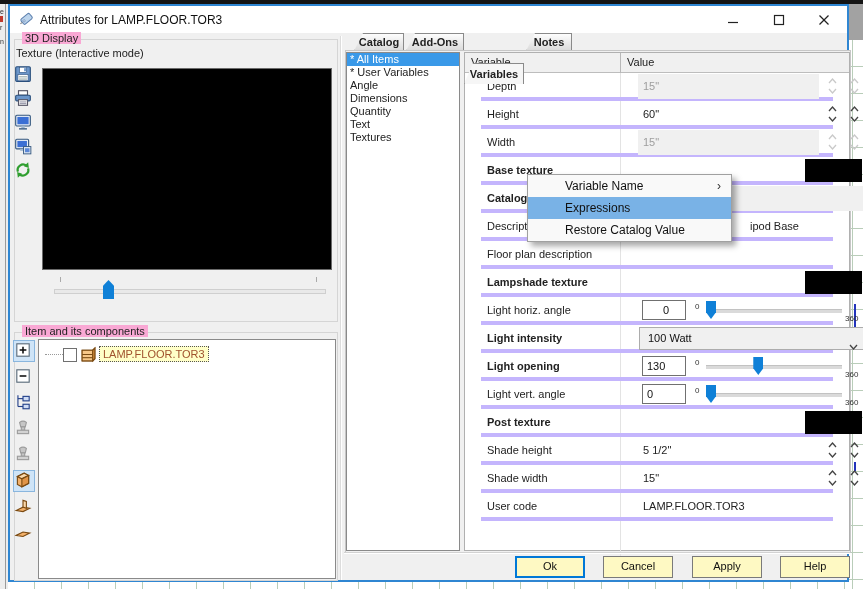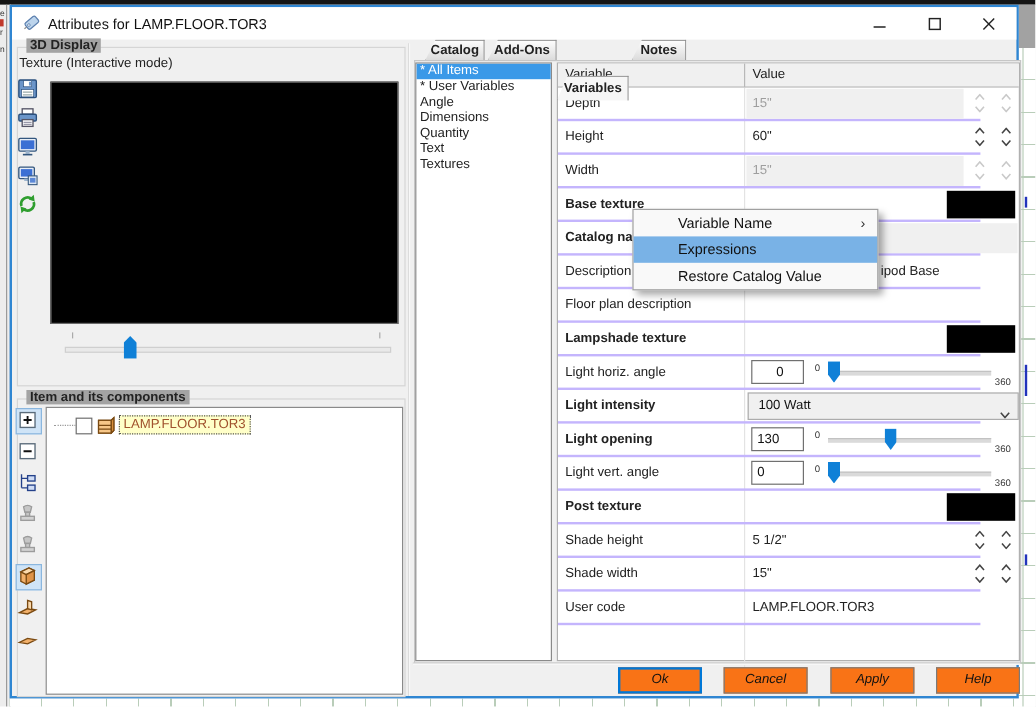--- a/index.html
+++ b/index.html
@@ -21,21 +21,21 @@
   .bottom-strip{left:8px;top:582px;width:841px;height:7px;background:#fff;
      background-image:repeating-linear-gradient(to right,transparent 0 26px,#b9cdb9 26px 27px);}
   
   .dialog{left:8px;top:4px;width:841px;height:578px;background:#f0f0f0;border:2px solid #2f86d2;box-sizing:border-box;}
   .titlebar{position:absolute;left:0;top:0;width:837px;height:27px;background:#fff;}
   .title-text{position:absolute;left:30px;top:7px;font-size:12px;color:#111;}
   .tag-ic{position:absolute;left:7px;top:4px;width:18px;height:18px;}
   .winbtn{position:absolute;top:6px;width:16px;height:16px;display:flex;align-items:center;justify-content:center;}
   
   .groupbox{position:absolute;border:1px solid #d5d5d5;}
-  .grouplabel{position:absolute;font-size:11px;color:#222;background:#a3a3a3;padding:0 3px;font-weight:bold;}
+  .grouplabel{position:absolute;font-size:11px;color:#222;background:#f9a8d4;padding:0 3px;}
   .statictext{position:absolute;font-size:11px;color:#222;}
   .tbtn{position:absolute;left:3px;width:22px;height:22px;padding:1px;box-sizing:border-box;}
   .tbtn svg{width:18px;height:18px;}
   .tbtn.active{background:#cfe4f7;border:1px solid #8ab6de;padding:0;}
   .preview{position:absolute;left:32px;top:62px;width:288px;height:200px;background:#000;border:1px solid #6a6a6a;}
   .pv-tick{position:absolute;top:271px;width:1px;height:5px;background:#aaa;}
   .pv-track{position:absolute;left:44px;top:283px;width:270px;height:3px;background:#e9e9e9;border:1px solid #cfcfcf;}
   .pv-thumb{position:absolute;left:93px;top:274px;width:11px;height:19px;background:#0f80d7;
      clip-path:polygon(50% 0,100% 30%,100% 100%,0 100%,0 30%);}
   .treebox{position:absolute;left:28px;top:333px;width:296px;height:238px;background:#fff;border:1px solid #8a8a8a;}
@@ -54,21 +54,21 @@
   
   .catlist{position:absolute;left:336px;top:46px;width:114px;height:499px;background:#fff;border:1px solid #8a8a8a;box-sizing:border-box;overflow:hidden;}
   .catitem{font-size:11px;color:#222;padding:0 3px;line-height:13px;white-space:nowrap;}
   .catitem.sel{background:#3a99e8;color:#fff;}
   
   .vtable{position:absolute;left:454px;top:46px;width:386px;height:499px;background:#fff;border:1px solid #b0b0b0;box-sizing:border-box;}
   .vheader{position:absolute;left:0;top:0;width:100%;height:20px;background:#f0f0f0;border-bottom:1px solid #bdbdbd;box-sizing:border-box;}
   .vheader span{position:absolute;top:3px;font-size:11px;color:#222;}
   .coldiv{position:absolute;left:155px;top:0;width:1px;height:487px;background:#e3e3e3;}
   .coldivh{position:absolute;left:155px;top:0;width:1px;height:20px;background:#b8b8b8;}
-  .vrow{position:absolute;left:0;width:352px;height:28px;border-bottom:2px solid #c4b5fd;box-sizing:border-box;}
+  .vrow{position:absolute;left:16px;width:352px;height:28px;border-bottom:4px solid #c4b5fd;box-sizing:border-box;}
   .vname{position:absolute;left:6px;top:7px;font-size:11px;color:#222;}
   .vname.b{font-weight:bold;}
   .vcell{position:absolute;left:156px;top:0;width:228px;height:27px;}
   .vval{position:absolute;left:6px;top:7px;font-size:11px;color:#222;white-space:pre;}
   .vval.dim{color:#9e9e9e;}
   .dfill{position:absolute;left:1px;top:1px;height:25px;background:#f0f0f0;}
   .swatch{position:absolute;right:3px;top:2px;width:57px;height:23px;background:#000;}
   .spinpair{position:absolute;top:3px;width:13px;height:22px;}
   .spinbtn{width:13px;height:10px;display:flex;align-items:center;justify-content:center;}
   .sinput{position:absolute;left:5px;top:3px;width:44px;height:20px;background:#fff;border:1px solid #707070;box-sizing:border-box;font-size:11px;color:#111;padding:3px 0 0 4px;}
@@ -81,22 +81,22 @@
   .combo .ctext{position:absolute;left:8px;top:4px;font-size:11px;color:#111;}
   .combo .chev{position:absolute;right:6px;top:8px;}
   
   .ctxmenu{position:absolute;left:517px;top:168px;width:203px;background:#f9f9f9;border:1px solid #a0a0a0;
      box-shadow:4px 4px 6px rgba(0,0,0,0.35);z-index:10;}
   .ctxitem{position:relative;height:22px;font-size:12px;color:#111;line-height:22px;padding-left:37px;}
   .ctxitem.hl{background:#79b2e6;}
   .ctxarrow{position:absolute;right:10px;top:0;font-size:12px;color:#333;}
   
   .fsep{position:absolute;left:334px;top:546px;width:506px;height:1px;background:#d2d2d2;border-bottom:1px solid #fff;}
-  .fbtn{position:absolute;top:550px;width:70px;height:22px;background:#f97316;border:1px solid #7a7a7a;
-     box-sizing:border-box;font-size:11px;color:#111;text-align:center;line-height:19px;font-style:italic;}
+  .fbtn{position:absolute;top:550px;width:70px;height:22px;background:#fef9c3;border:1px solid #7a7a7a;
+     box-sizing:border-box;font-size:11px;color:#111;text-align:center;line-height:19px;}
   .fbtn.def{border:2px solid #0078d7;line-height:17px;}
 </style>
 </head>
 <body>
 
 <div class="canvas">
 
   <div class="abs top-black"></div>
   <div class="abs left-strip">
     <div class="vline"></div>

